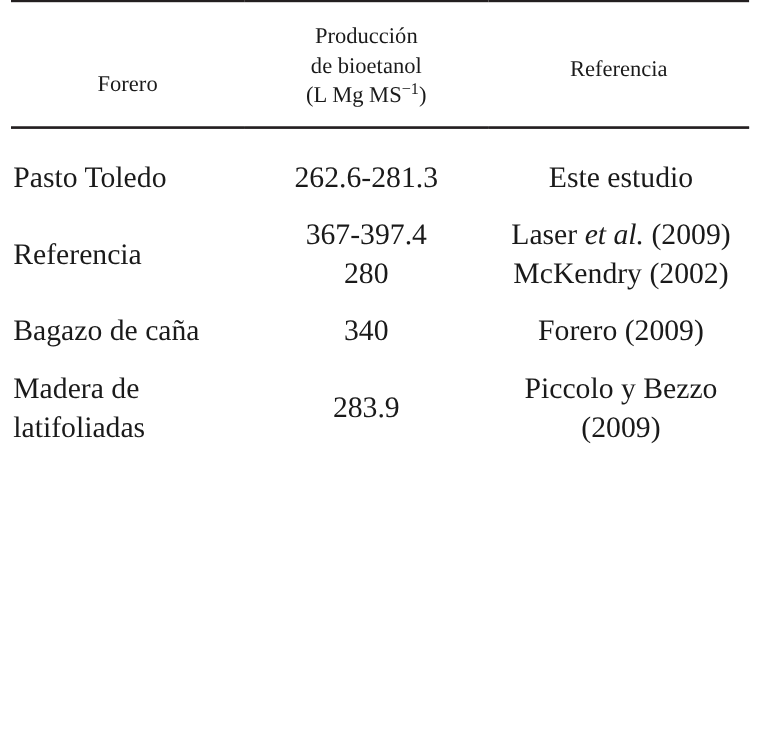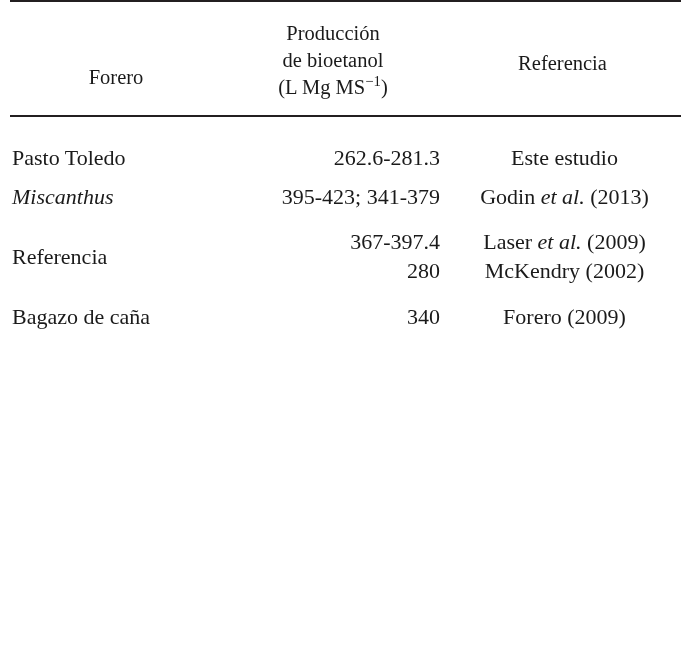--- a/index.html
+++ b/index.html
@@ -53,37 +53,37 @@
   }
   .head-biomasa {
     padding-top: 52px;
   }
   .head-referencia {
     padding-top: 24px;
   }
   .head-line { display: block; text-align: center; }
 
   tbody td {
-    font-size: 22px;
+    font-size: 27px;
     line-height: 1.3;
     padding: 0;
     vertical-align: middle;
   }
   tbody tr.spacer-row td {
     height: 22px;
     padding: 0;
     font-size: 0;
     line-height: 0;
   }
   td.cell-biomasa {
     text-align: left;
     padding: 5px 4px 5px 2px;
   }
   td.cell-produccion {
-    text-align: right;
+    text-align: center;
     padding: 5px 4px;
   }
   td.cell-referencia {
     text-align: center;
     padding: 5px 4px 5px 8px;
   }
   .line { display: block; }
   .ital { font-style: italic; }
   sup.exp {
     font-size: 0.72em;
@@ -129,31 +129,20 @@
           <span class="line">Pasto Toledo</span>
         </td>
         <td class="cell-produccion">
           <span class="line">262.6-281.3</span>
         </td>
         <td class="cell-referencia">
           <span class="line">Este estudio</span>
         </td>
       </tr>
 
-      <tr>
-        <td class="cell-biomasa">
-          <span class="line ital">Miscanthus</span>
-        </td>
-        <td class="cell-produccion">
-          <span class="line">395-423; 341-379</span>
-        </td>
-        <td class="cell-referencia">
-          <span class="line">Godin <span class="ital">et al.</span> (2013)</span>
-        </td>
-      </tr>
 
       <tr class="row-gap">
         <td class="cell-biomasa">
           <span class="line">Referencia</span>
         </td>
         <td class="cell-produccion">
           <span class="line">367-397.4</span>
           <span class="line">280</span>
         </td>
         <td class="cell-referencia">
@@ -167,17 +156,30 @@
           <span class="line">Bagazo de caña</span>
         </td>
         <td class="cell-produccion">
           <span class="line">340</span>
         </td>
         <td class="cell-referencia">
           <span class="line">Forero (2009)</span>
         </td>
       </tr>
 
+      <tr class="row-gap">
+        <td class="cell-biomasa">
+          <span class="line">Madera de</span>
+          <span class="line">latifoliadas</span>
+        </td>
+        <td class="cell-produccion">
+          <span class="line">283.9</span>
+        </td>
+        <td class="cell-referencia">
+          <span class="line">Piccolo y Bezzo</span>
+          <span class="line">(2009)</span>
+        </td>
+      </tr>
 
 
     </tbody>
   </table>
 </div>
 
 </body></html>

